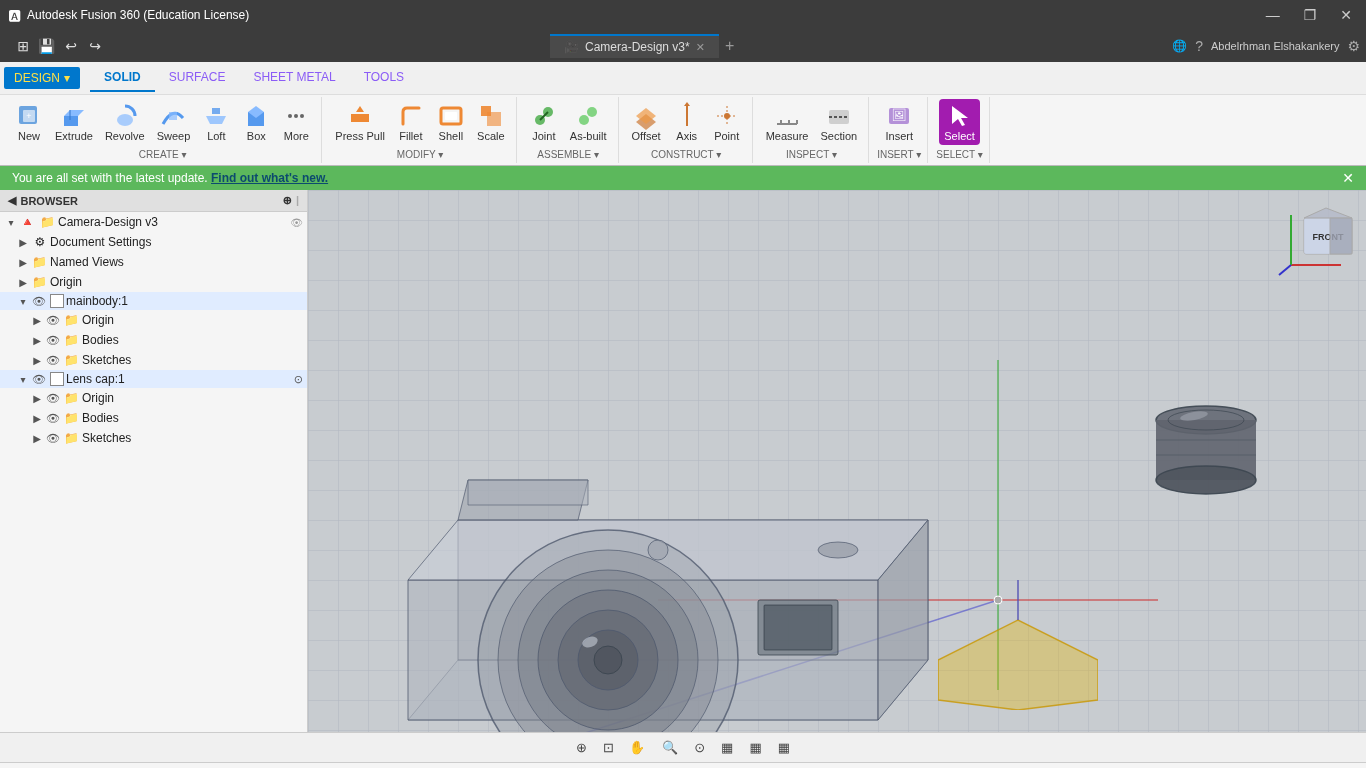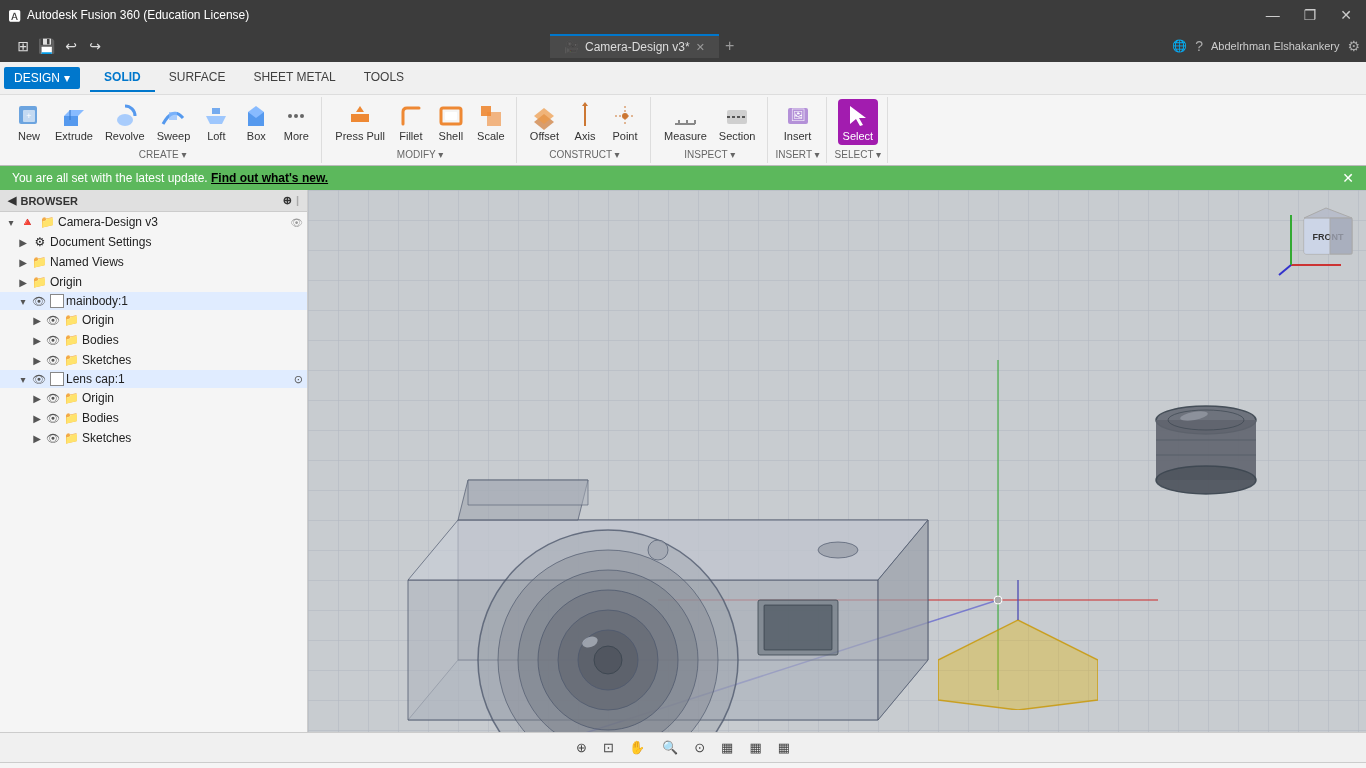--- a/index.html
+++ b/index.html
@@ -14,38 +14,38 @@
     #titlebar-right { display: flex; gap: 12px; }
     .title-btn { cursor: pointer; padding: 2px 6px; color: #ccc; font-size: 14px; }
 
     
     #quickaccess { height: 30px; background: #3c3c3c; display: flex; align-items: center; padding: 0 6px; gap: 4px; }
     .qa-btn { width: 22px; height: 22px; background: none; border: none; color: #ddd; cursor: pointer; display: flex; align-items: center; justify-content: center; font-size: 14px; }
     #doc-tab { background: #4a4a4a; padding: 4px 12px; display: flex; align-items: center; gap: 6px; color: #ddd; font-size: 12px; }
 
     
     #ribbon { background: #f5f5f5; border-bottom: 1px solid #bbb; display: flex; flex-direction: column; }
-    .ribbon-tab { padding: 6px 14px; font-size: 12px; cursor: pointer; color: #404040; border-bottom: 2px solid transparent; }
+    .ribbon-tab { padding: 6px 14px; font-size: 12px; cursor: pointer; color: #8b5cf6; border-bottom: 2px solid transparent; }
     .ribbon-tab.active { color: #0077cc; border-bottom: 2px solid #0077cc; font-weight: bold; }
-    #design-btn { background: #0077cc; color: #ffffff; padding: 4px 10px; border-radius: 2px; cursor: pointer; font-size: 12px; margin-right: 10px; display: flex; align-items: center; gap: 4px; }
+    #design-btn { background: #0077cc; color: #fde047; padding: 4px 10px; border-radius: 2px; cursor: pointer; font-size: 12px; margin-right: 10px; display: flex; align-items: center; gap: 4px; }
 
     
     #ribbon-content { display: flex; align-items: stretch; padding: 2px 4px; gap: 2px; min-height: 70px; }
     .ribbon-group { display: flex; flex-direction: column; align-items: center; border-right: 1px solid #ddd; padding: 2px 6px; gap: 2px; }
     .ribbon-group-btns { display: flex; gap: 2px; }
     .ribbon-group-label { font-size: 10px; color: #666; margin-top: 2px; }
     .ribbon-btn { display: flex; flex-direction: column; align-items: center; padding: 3px 5px; cursor: pointer; border-radius: 2px; min-width: 36px; }
     .ribbon-btn .icon { width: 28px; height: 28px; display: flex; align-items: center; justify-content: center; }
     .ribbon-btn .label { font-size: 11px; color: #333; text-align: center; }
     .ribbon-btn-selected { background: #0077cc; }
     .ribbon-btn-selected .label { color: #fff; }
 
     
     #notif-bar { background: #5cb85c; color: #fff; padding: 4px 12px; display: flex; align-items: center; justify-content: space-between; font-size: 12px; }
-    #notif-bar a { color: #000000; font-weight: bold; text-decoration: underline; cursor: pointer; }
+    #notif-bar a { color: #0c4a6e; font-weight: bold; text-decoration: underline; cursor: pointer; }
     .notif-close { cursor: pointer; font-size: 14px; color: #fff; }
 
     
     #main-area { display: flex; height: calc(768px - 30px - 30px - 75px - 26px - 30px - 30px); }
 
     
     #browser { width: 308px; background: #f5f5f5; border-right: 1px solid #ccc; display: flex; flex-direction: column; overflow-y: auto; }
     #browser-header { background: #e0e0e0; padding: 4px 8px; display: flex; align-items: center; justify-content: space-between; font-size: 11px; font-weight: bold; color: #333; border-bottom: 1px solid #ccc; }
     .browser-item { display: flex; align-items: center; padding: 2px 4px; cursor: pointer; font-size: 12px; color: #222; }
     .browser-item .toggle { width: 14px; color: #555; font-size: 10px; text-align: center; cursor: pointer; }
@@ -248,20 +248,44 @@
                 <rect x="10" y="10" width="14" height="14" fill="#ee8833" opacity="0.6"></rect>
                 <rect x="4" y="4" width="10" height="10" fill="#ee8833" opacity="0.9"></rect>
               </svg>
             </div>
           <div class="label">Scale</div>
         </div>
       </div>
       <div class="ribbon-group-label">MODIFY ▾</div>
     </div>
 
+    <div class="ribbon-group">
+      <div class="ribbon-group-btns">
+        <div class="ribbon-btn">
+          <div class="icon">
+              <svg width="28" height="28" viewBox="0 0 28 28">
+                <circle cx="10" cy="18" r="5" fill="#44aa44" opacity="0.8"></circle>
+                <circle cx="18" cy="10" r="5" fill="#44aa44" opacity="0.8"></circle>
+                <line x1="10" y1="18" x2="18" y2="10" stroke="#226622" stroke-width="2"></line>
+              </svg>
+            </div>
+          <div class="label">Joint</div>
+        </div>
+        <div class="ribbon-btn">
+          <div class="icon">
+              <svg width="28" height="28" viewBox="0 0 28 28">
+                <circle cx="10" cy="18" r="5" fill="#66cc66" opacity="0.8"></circle>
+                <circle cx="18" cy="10" r="5" fill="#66cc66" opacity="0.8"></circle>
+              </svg>
+            </div>
+          <div class="label">As-built</div>
+        </div>
+      </div>
+      <div class="ribbon-group-label">ASSEMBLE ▾</div>
+    </div>
 
     <div class="ribbon-group">
       <div class="ribbon-group-btns">
         <div class="ribbon-btn">
           <div class="icon">
               <svg width="28" height="28" viewBox="0 0 28 28">
                 <polygon points="4,20 14,12 24,20 14,28" fill="#cc7733" opacity="0.7"></polygon>
                 <polygon points="4,14 14,6 24,14 14,22" fill="#ee9944" opacity="0.7"></polygon>
               </svg>
             </div>

